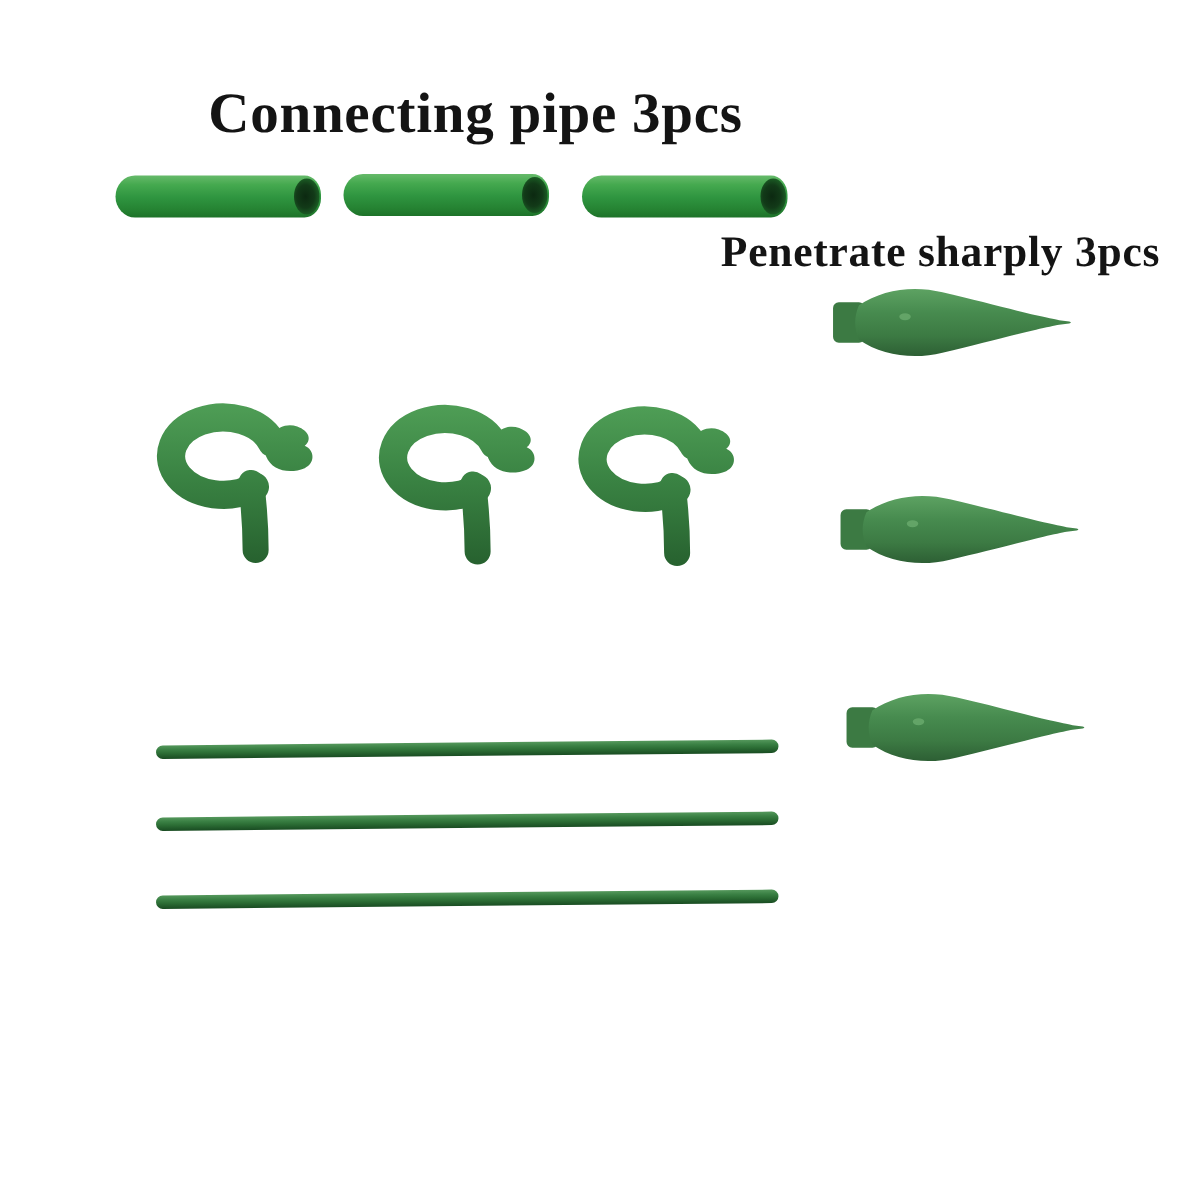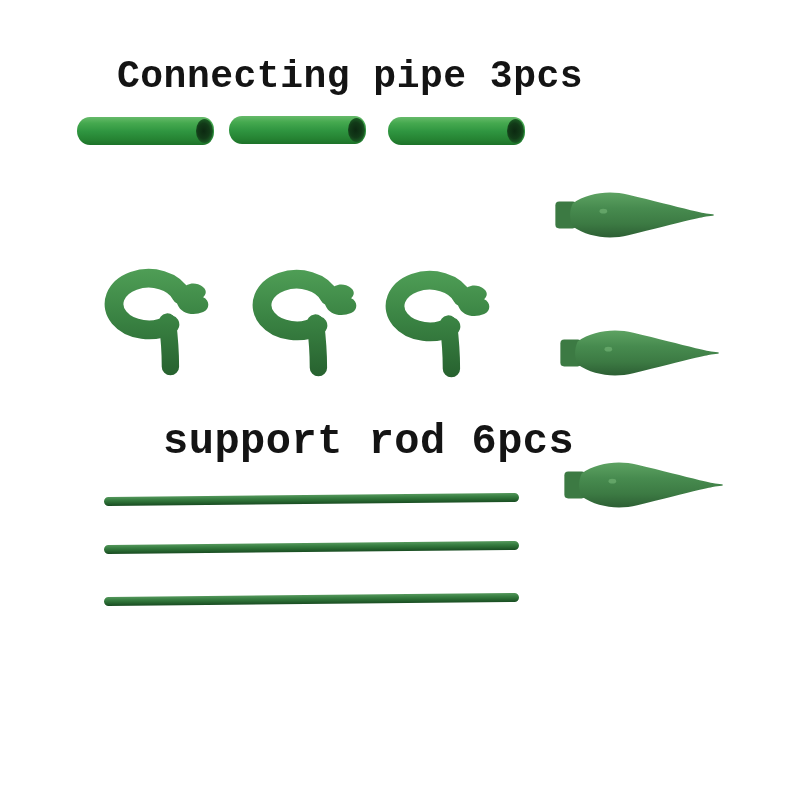--- a/index.html
+++ b/index.html
@@ -1,21 +1,21 @@
 <!DOCTYPE html>
 <html><head>
 <meta charset="utf-8">
 <style>
   html,body{margin:0;padding:0;background:#ffffff;}
   .stage{
     position:relative;
     width:800px;height:620px;
     background:#ffffff;
     overflow:hidden;
-    font-family:Liberation Mono, monospace;
+    font-family:Liberation Serif, serif;
   }
   .label{
     position:absolute;
     font-weight:700;
     color:#141414;
     text-align:center;
     white-space:nowrap;
     line-height:1.05;
     letter-spacing:0.5px;
   }
@@ -100,21 +100,21 @@
       <g id="elbow-shape">
         <path d="M 80,27 A 35,26 0 1 0 68.5,56.5" fill="none" stroke="url(#elbowGrad)" stroke-width="19" stroke-linecap="round"></path>
         <path d="M 66,54 C 68,70 69,84 69,99" fill="none" stroke="url(#elbowGrad)" stroke-width="17.5" stroke-linecap="round"></path>
         <path d="M 76,36 C 75,22 86,12 97,16 C 105,19 107,25 102,29
                  C 109,32 109,41 102,44 C 92,48 80,46 76,36 Z" fill="url(#elbowGrad)"></path>
       </g>
     </defs>
   </svg>
 
   <div class="label" id="label-connecting-pipe">Connecting pipe 3pcs</div>
-  <div class="label" id="label-support-rod">support rod 6pcs</div>
+  <div class="label" id="label-penetrate">Penetrate sharply 3pcs</div>
 
   <div class="pipe" id="pipe-1">
       <span class="hole"></span>
     </div>
   <div class="pipe" id="pipe-2">
       <span class="hole"></span>
     </div>
   <div class="pipe" id="pipe-3">
       <span class="hole"></span>
     </div>

